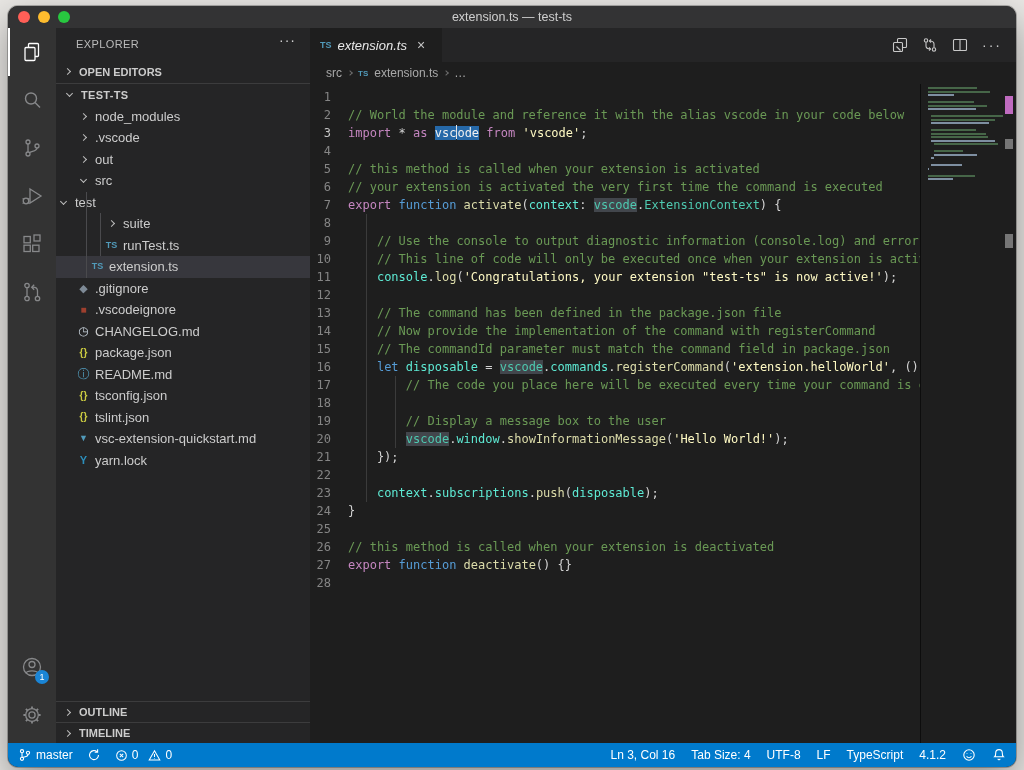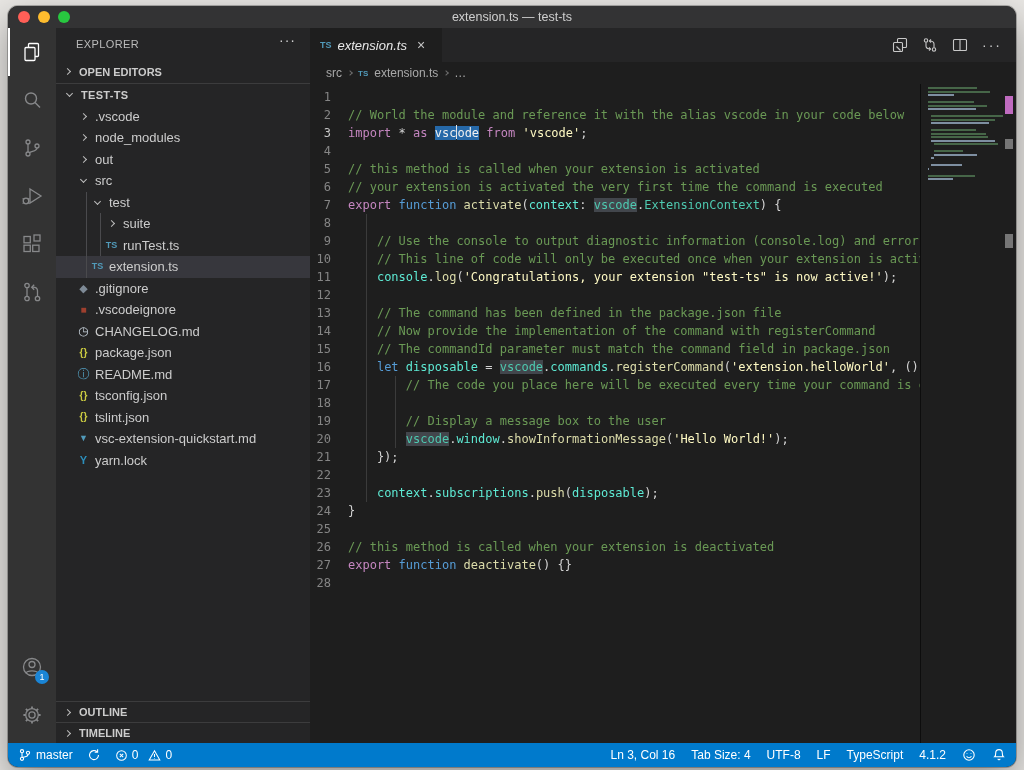--- a/index.html
+++ b/index.html
@@ -184,41 +184,41 @@
       <div class="trow root" style="padding-left: 6px;">
             <span class="slot">
               <span class="chevmark down"></span>
             </span>
             <span class="tlabel">TEST-TS</span>
           </div>
           <div class="trow" style="padding-left: 20px;">
             <span class="slot">
               <span class="chevmark right"></span>
             </span>
+            <span class="tlabel">node_modules</span>
+          </div>
+          <div class="trow" style="padding-left: 20px;">
+            <span class="slot">
+              <span class="chevmark right"></span>
+            </span>
             <span class="tlabel">.vscode</span>
           </div>
           <div class="trow" style="padding-left: 20px;">
             <span class="slot">
               <span class="chevmark right"></span>
             </span>
-            <span class="tlabel">node_modules</span>
-          </div>
-          <div class="trow" style="padding-left: 20px;">
-            <span class="slot">
-              <span class="chevmark right"></span>
-            </span>
             <span class="tlabel">out</span>
           </div>
           <div class="trow" style="padding-left: 20px;">
             <span class="slot">
               <span class="chevmark down"></span>
             </span>
             <span class="tlabel">src</span>
           </div>
-          <div class="trow" style="padding-left: 34px;">
+          <div class="trow" style="">
             <span class="slot">
               <span class="chevmark down"></span>
             </span>
             <span class="tlabel">test</span>
           </div>
           <div class="trow" style="padding-left: 48px;">
             <span class="slot">
               <span class="chevmark right"></span>
             </span>
             <span class="tlabel">suite</span>

